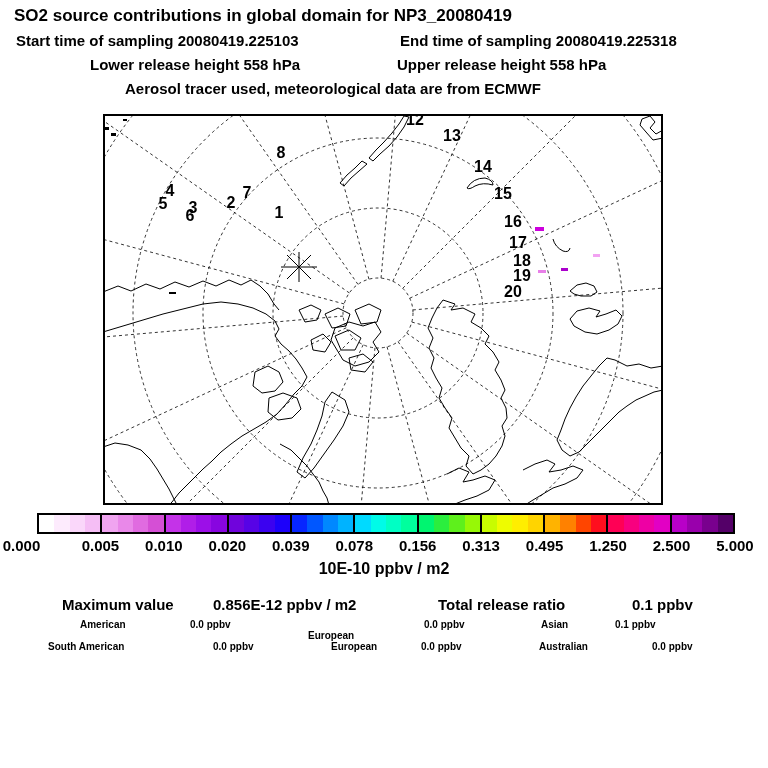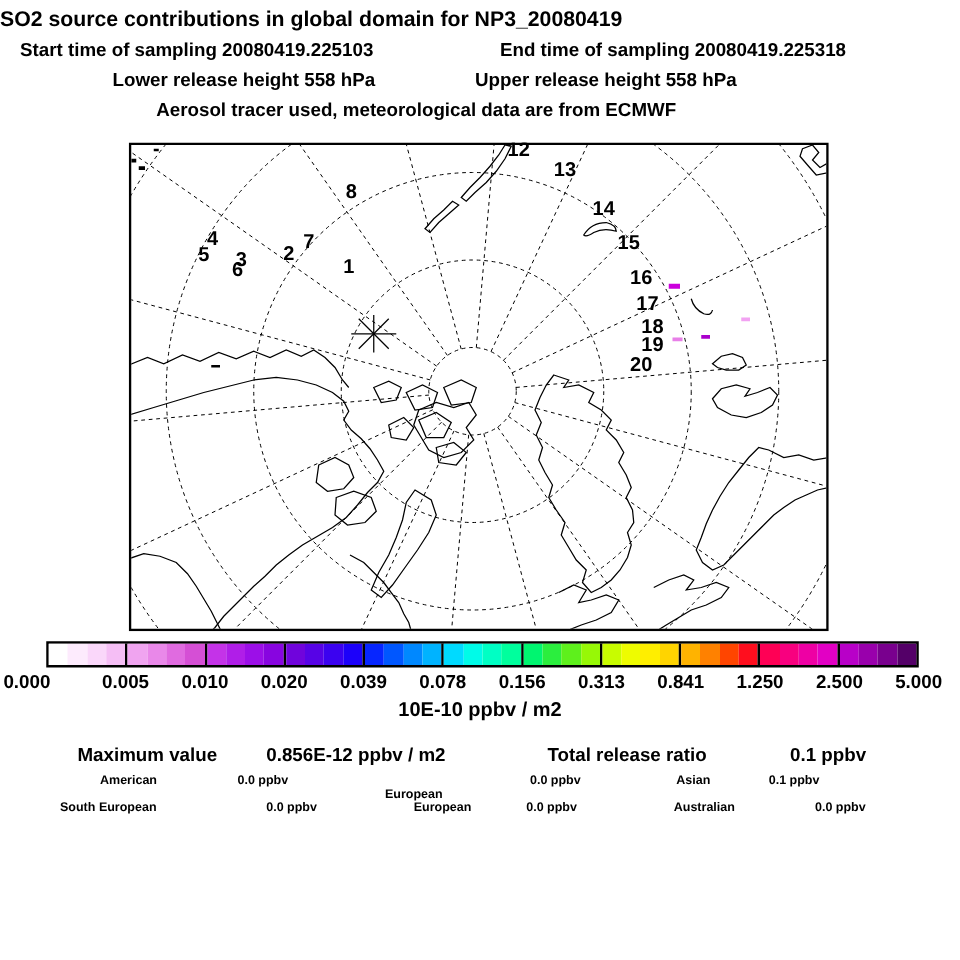--- a/index.html
+++ b/index.html
@@ -21,25 +21,25 @@
   .stat2{font-size:10px;}
   #graticule circle,#graticule line{fill:none;stroke:#000;stroke-width:0.8;stroke-dasharray:3 3;}
   #coastlines path{fill:none;stroke:#000;stroke-width:1;}
   #coastlines rect{fill:#000;}
   #release-labels text{font:bold 16px "Liberation Sans",sans-serif;fill:#000;}
   #marker line{stroke:#000;stroke-width:1;}
 </style>
 </head>
 <body>
 
-<div class="abs title" style="left:0;top:6px">SO2 source contributions in global domain for NP3_20080419</div>
+<div class="abs title" style="left:14px;top:6px">SO2 source contributions in global domain for NP3_20080419</div>
 <div class="abs sub" style="left:16px;top:32px">Start time of sampling 20080419.225103</div>
 <div class="abs sub" style="left:400px;top:32px">End time of sampling 20080419.225318</div>
 <div class="abs sub" style="left:90px;top:56px">Lower release height  558 hPa</div>
-<div class="abs sub" style="left:380px;top:56px">Upper release height  558 hPa</div>
+<div class="abs sub" style="left:397px;top:56px">Upper release height  558 hPa</div>
 <div class="abs sub" style="left:125px;top:80px">Aerosol tracer used, meteorological data are from ECMWF</div>
 
 <svg class="map-svg" width="560" height="391" viewBox="0 0 560 391">
   <defs>
     <clipPath id="mapclip">
         <rect x="2" y="2" width="556" height="387"></rect>
       </clipPath>
   </defs>
 
   <g id="graticule" clip-path="url(#mapclip)">
@@ -226,37 +226,37 @@
   </div>
 <div id="colorbar-ticks">
     <span class="cb-tick" style="left: -10.5px;">0.000</span>
     <span class="cb-tick" style="left: 68.45px;">0.005</span>
     <span class="cb-tick" style="left: 131.9px;">0.010</span>
     <span class="cb-tick" style="left: 195.35px;">0.020</span>
     <span class="cb-tick" style="left: 258.8px;">0.039</span>
     <span class="cb-tick" style="left: 322.25px;">0.078</span>
     <span class="cb-tick" style="left: 385.7px;">0.156</span>
     <span class="cb-tick" style="left: 449.15px;">0.313</span>
-    <span class="cb-tick" style="left: 512.6px;">0.841</span>
+    <span class="cb-tick" style="left: 512.6px;">0.495</span>
     <span class="cb-tick" style="left: 576.05px;">1.250</span>
     <span class="cb-tick" style="left: 639.5px;">2.500</span>
     <span class="cb-tick" style="left: 702.95px;">5.000</span>
   </div>
 <div class="abs unit">10E-10 ppbv / m2</div>
 
 <div class="abs stat1" style="left:62px;top:596px">Maximum value</div>
 <div class="abs stat1" style="left:213px;top:596px">0.856E-12 ppbv / m2</div>
 <div class="abs stat1" style="left:438px;top:596px">Total release ratio</div>
 <div class="abs stat1" style="left:632px;top:596px">0.1 ppbv</div>
 
 <div class="abs stat2" style="left:80px;top:619px">American</div>
 <div class="abs stat2" style="left:190px;top:619px">0.0 ppbv</div>
 <div class="abs stat2" style="left:308px;top:630px">European</div>
 <div class="abs stat2" style="left:424px;top:619px">0.0 ppbv</div>
 <div class="abs stat2" style="left:541px;top:619px">Asian</div>
 <div class="abs stat2" style="left:615px;top:619px">0.1 ppbv</div>
 
-<div class="abs stat2" style="left:48px;top:641px">South European</div>
+<div class="abs stat2" style="left:48px;top:641px">South American</div>
 <div class="abs stat2" style="left:213px;top:641px">0.0 ppbv</div>
 <div class="abs stat2" style="left:331px;top:641px">European</div>
 <div class="abs stat2" style="left:421px;top:641px">0.0 ppbv</div>
 <div class="abs stat2" style="left:539px;top:641px">Australian</div>
 <div class="abs stat2" style="left:652px;top:641px">0.0 ppbv</div>
 
 </body></html>

